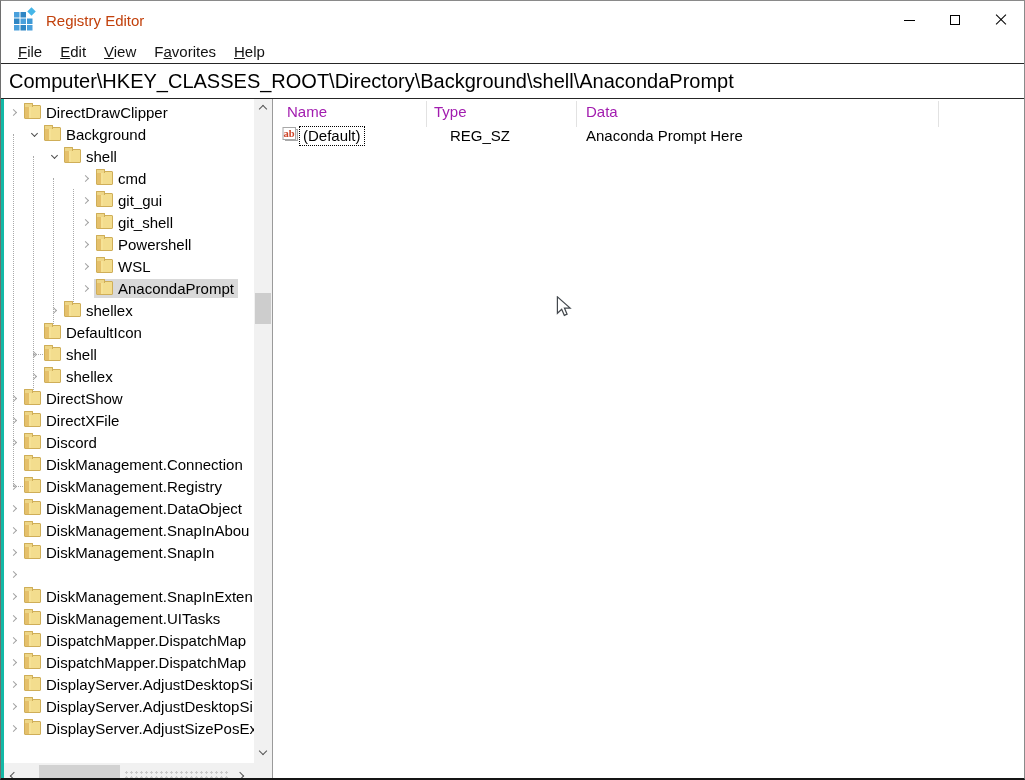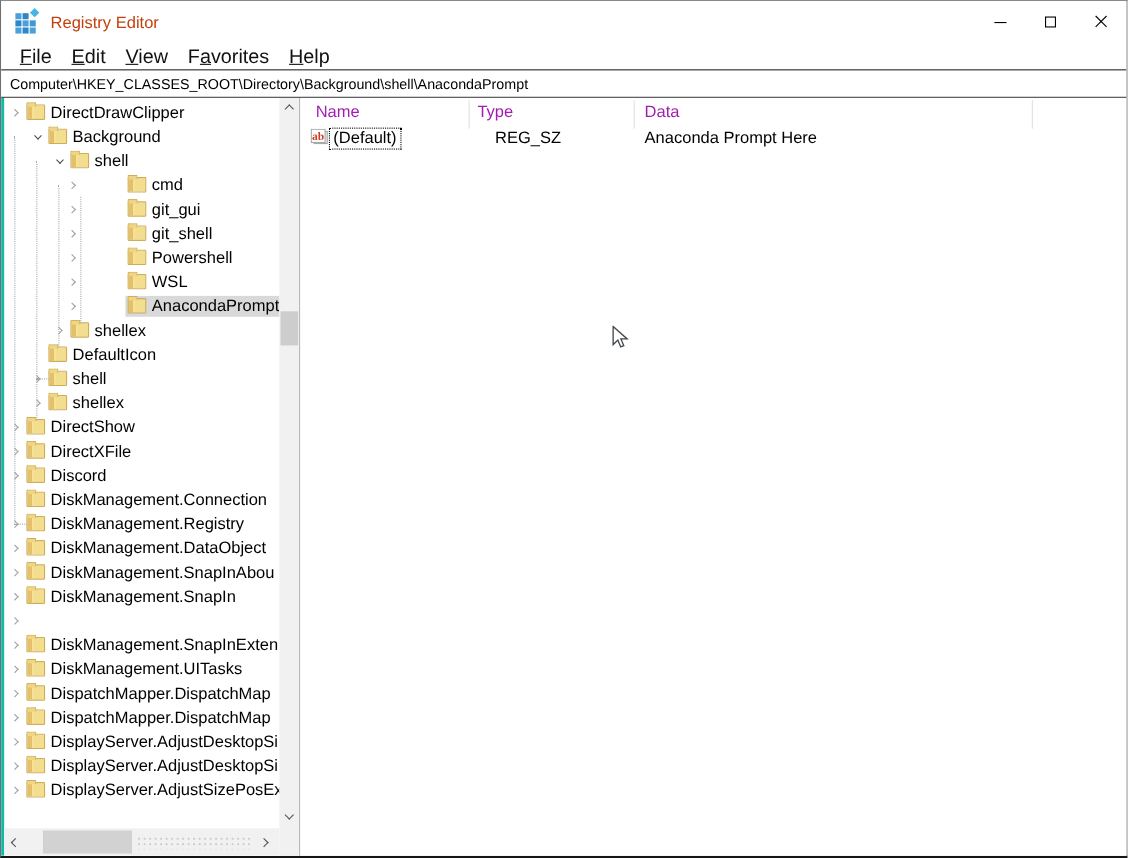--- a/index.html
+++ b/index.html
@@ -18,36 +18,36 @@
   .win-controls { margin-left:auto; display:flex; height:100%; }
   .wbtn { width:46px; height:100%; display:flex; align-items:center; justify-content:center; }
   .glyph-min { width:11px; height:1px; background:#000; }
   .glyph-max { width:10px; height:10px; border:1px solid #000; }
   .glyph-close { position:relative; width:12px; height:12px; }
   .glyph-close::before,.glyph-close::after { content:""; position:absolute; left:-1px; top:5px; width:14px; height:1px; background:#000; }
   .glyph-close::before { transform:rotate(45deg); }
   .glyph-close::after { transform:rotate(-45deg); }
 
   
-  .menubar { height:24px; display:flex; align-items:center; padding-left:8px; background:#fff; font-size:18px; }
+  .menubar { height:24px; display:flex; align-items:center; padding-left:8px; background:#fff; font-size:15px; }
   .menu-item { padding:0 9px; color:#111; }
   .menu-item .ak { text-decoration:underline; }
 
   
-  .addressbar { height:26px; border-top:1px solid #262626; border-bottom:1px solid #262626;
-    display:flex; align-items:center; padding-left:8px; font-size:13px; color:#000; background:#fff; }
+  .addressbar { height:36px; border-top:1px solid #262626; border-bottom:1px solid #262626;
+    display:flex; align-items:center; padding-left:8px; font-size:20px; color:#000; background:#fff; }
 
   
   .main { position:relative; height:689px; display:flex; border-left:3px solid #14b8a6; background:#fff; }
 
   .tree-pane { position:relative; width:250px; overflow:hidden; background:#fff; }
   .tree-rows { position:absolute; left:0; top:0; right:0; bottom:25px; overflow:hidden; padding-top:2px; }
 
   .trow { height:22px; display:flex; align-items:center; font-size:15px; white-space:nowrap; color:#000; }
-  .lvl0 { padding-left:2px; } .lvl1 { padding-left:22px; } .lvl2 { padding-left:42px; } .lvl3 { padding-left:54px;gap:40px; }
+  .lvl0 { padding-left:2px; } .lvl1 { padding-left:22px; } .lvl2 { padding-left:42px; } .lvl3 { padding-left:74px; }
   .chev { width:16px; height:16px; flex:0 0 16px; display:flex; align-items:center; justify-content:center; }
   .cv { display:block; width:5px; height:5px; border-right:1.5px solid #a2a2a2; border-bottom:1.5px solid #a2a2a2; }
   .cv.r { transform:rotate(-45deg); margin-left:-2px; }
   .cv.d { border-color:#4d4d4d; transform:rotate(45deg); margin-top:-2px; }
   .node { display:flex; align-items:center; padding:1px 2px; }
   .trow.selected .node { background:#d9d9d9; }
   .tlabel { margin-left:5px; padding-right:2px; }
 
   .ficon { position:relative; width:17px; height:14px; flex:0 0 17px;
     background:linear-gradient(to right,#e5c06b 0 4px,#f6e296 4px 6px,#f3dd8e 6px);

